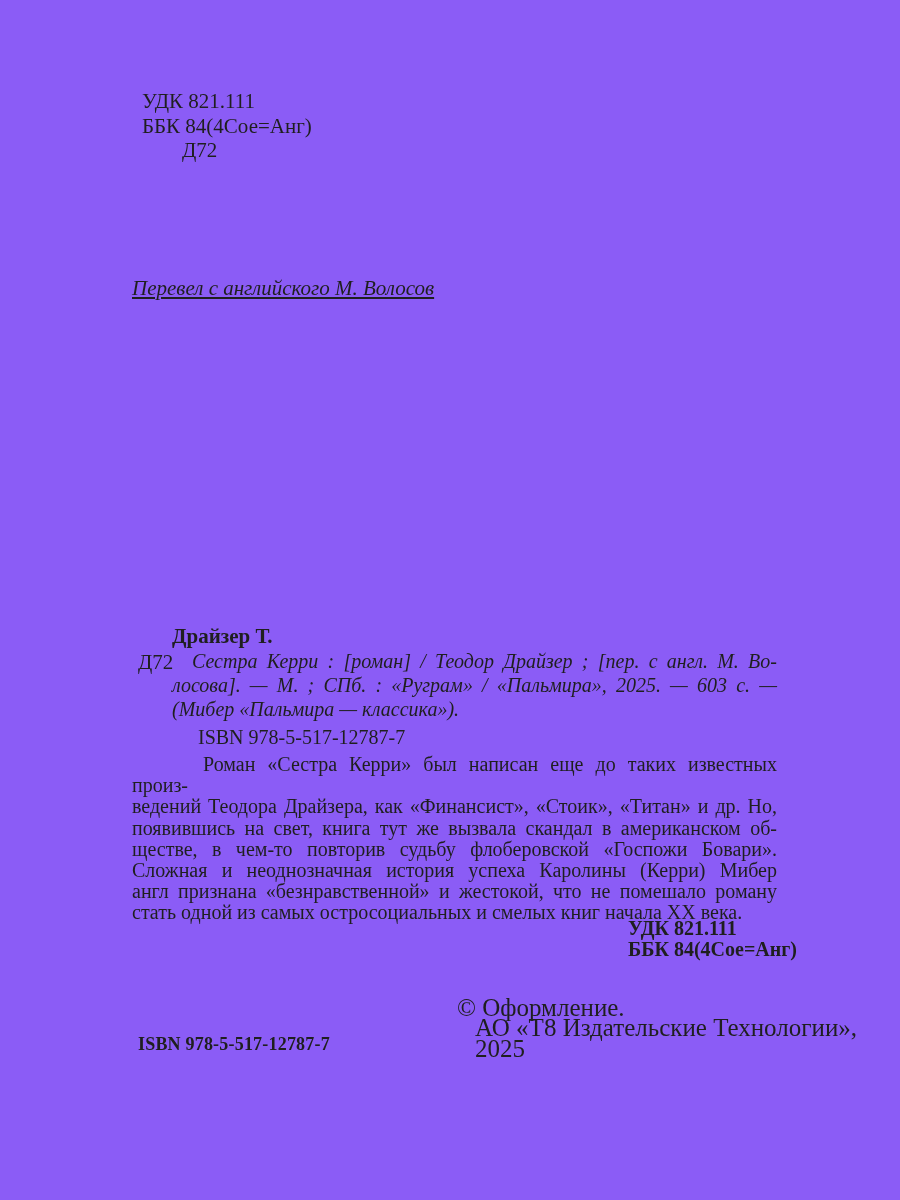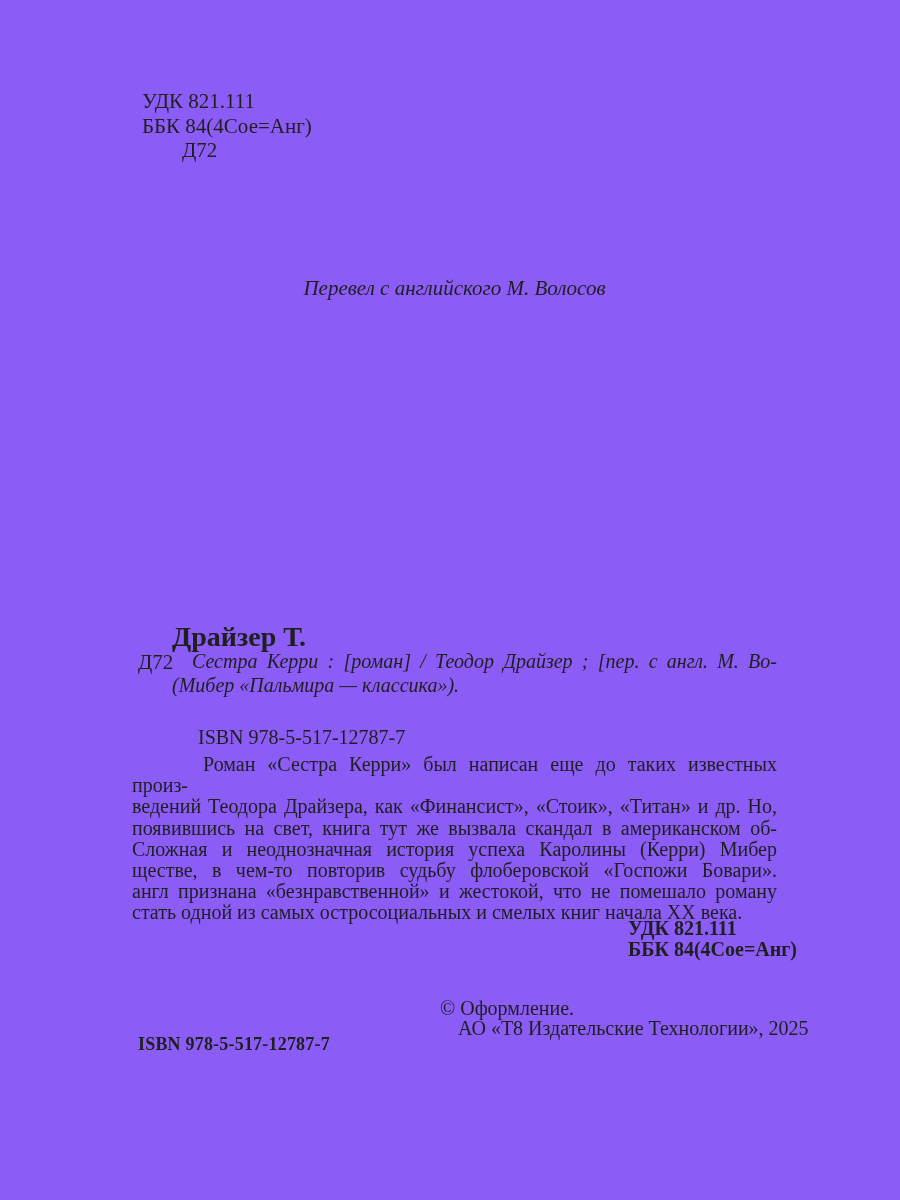--- a/index.html
+++ b/index.html
@@ -16,46 +16,46 @@
   }
   .abs { position: absolute; }
 
   
   .top-codes { left: 142px; top: 89px; font-size: 21px; line-height: 24.5px; }
   .top-codes .sign { padding-left: 40px; }
 
   
   .translator {
     left: 132px; top: 276px; width: 645px;
-    text-align: center; font-style: italic; font-size: 21px;
+    text-align: left; font-style: italic; font-size: 21px; text-decoration: underline;
   }
 
   
-  .card-author { left: 172px; top: 624px; font-size: 28px; font-weight: bold; line-height: 25px; }
+  .card-author { left: 172px; top: 624px; font-size: 21px; font-weight: bold; line-height: 25px; }
   .card-sign   { left: 138px; top: 650px; font-size: 21px; }
   .record      { left: 172px; top: 649px; width: 605px; font-size: 20px; line-height: 24px; font-style: italic; }
   .record .first { text-indent: 20px; }
   .jl { text-align: justify; text-align-last: justify; }
 
   .isbn-mid { left: 198px; top: 726px; font-size: 20px; }
 
   .annotation {
     left: 132px; top: 754px; width: 645px;
     font-size: 20px; line-height: 21.2px;
   }
   .annotation .first { text-indent: 71px; }
 
   .codes-right {
     left: 628px; top: 918px;
     font-size: 20px; font-weight: bold; line-height: 20.5px;
   }
 
   
   .isbn-footer { left: 138px; top: 1034px; font-size: 18px; font-weight: bold; letter-spacing: 0.2px; }
-  .copyright   { left: 440px; top: 998px; font-size: 20px; line-height: 20.3px; }
+  .copyright   { left: 457px; top: 998px; font-size: 25px; line-height: 20.3px; }
   .copyright .indent { padding-left: 18px; }
 </style>
 </head>
 <body>
 
 <div class="page">
 
   <div class="abs top-codes">
     <div>УДК 821.111</div>
     <div>ББК 84(4Сое=Анг)</div>
@@ -63,31 +63,32 @@
   </div>
 
   <div class="abs translator">Перевел с английского М. Волосов</div>
 
   <div class="abs card-author">Драйзер Т.</div>
 
   <div class="abs card-sign">Д72</div>
 
   <div class="abs record">
     <div class="first jl">Сестра Керри : [роман] / Теодор Драйзер ; [пер. с англ. М. Во-</div>
+    <div class="jl">лосова]. — М. ; СПб. : «Руграм» / «Пальмира», 2025. — 603 с. —</div>
     <div>(Мибер «Пальмира — классика»).</div>
   </div>
 
   <div class="abs isbn-mid">ISBN 978-5-517-12787-7</div>
 
   <div class="abs annotation">
     <div class="first jl">Роман «Сестра Керри» был написан еще до таких известных произ-</div>
     <div class="jl">ведений Теодора Драйзера, как «Финансист», «Стоик», «Титан» и др. Но,</div>
     <div class="jl">появившись на свет, книга тут же вызвала скандал в американском об-</div>
+    <div class="jl">ществе, в чем-то повторив судьбу флоберовской «Госпожи Бовари».</div>
     <div class="jl">Сложная и неоднозначная история успеха Каролины (Керри) Мибер</div>
-    <div class="jl">ществе, в чем-то повторив судьбу флоберовской «Госпожи Бовари».</div>
     <div class="jl">англ признана «безнравственной» и жестокой, что не помешало роману</div>
     <div>стать одной из самых остросоциальных и смелых книг начала XX века.</div>
   </div>
 
   <div class="abs codes-right">
     <div>УДК 821.111</div>
     <div>ББК 84(4Сое=Анг)</div>
   </div>
 
   <div class="abs isbn-footer">ISBN 978-5-517-12787-7</div>

